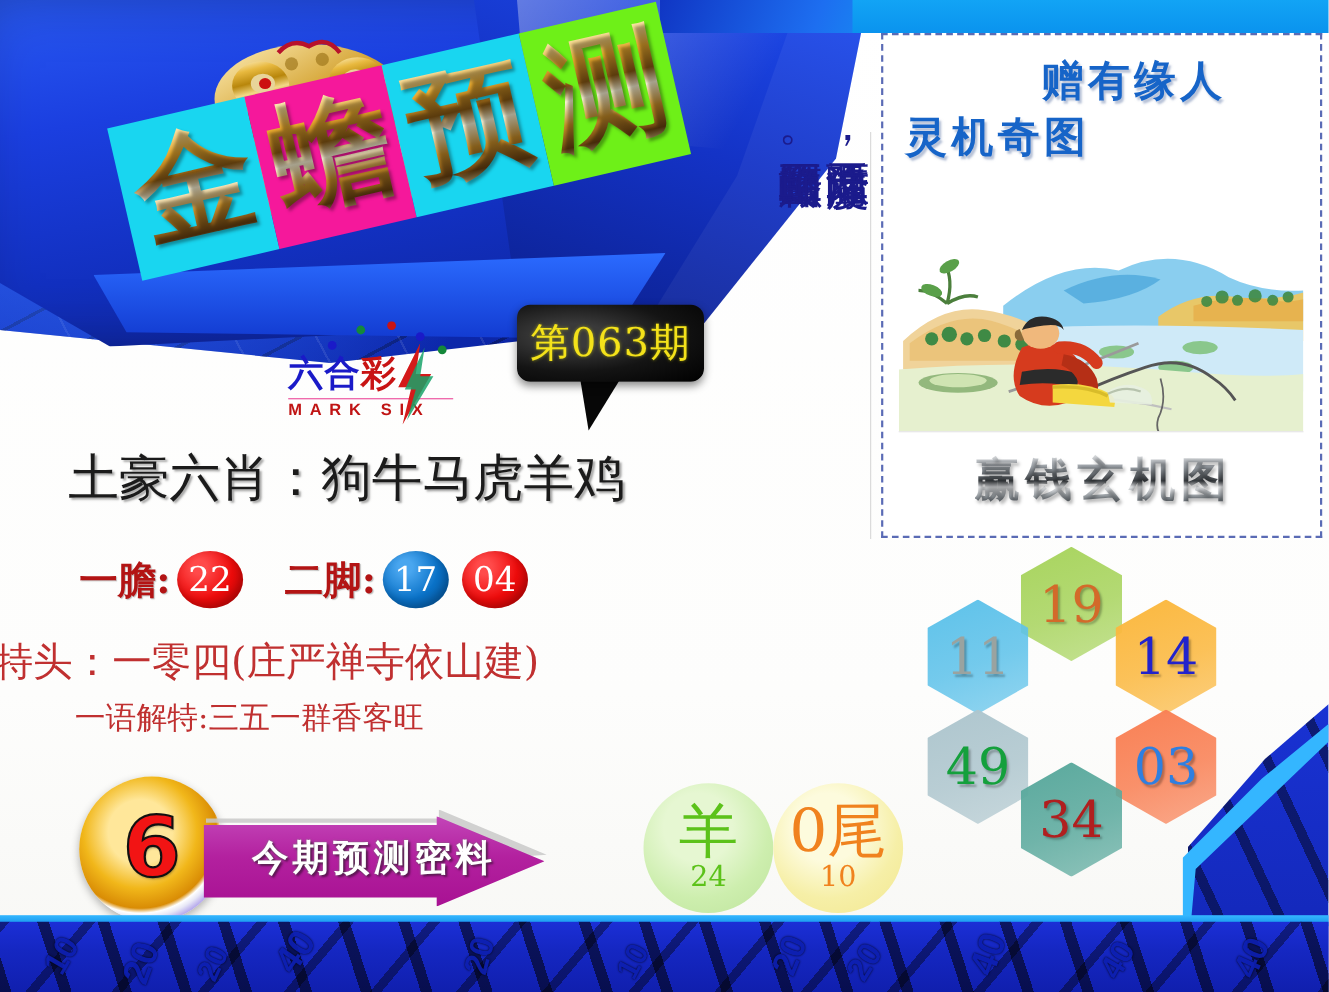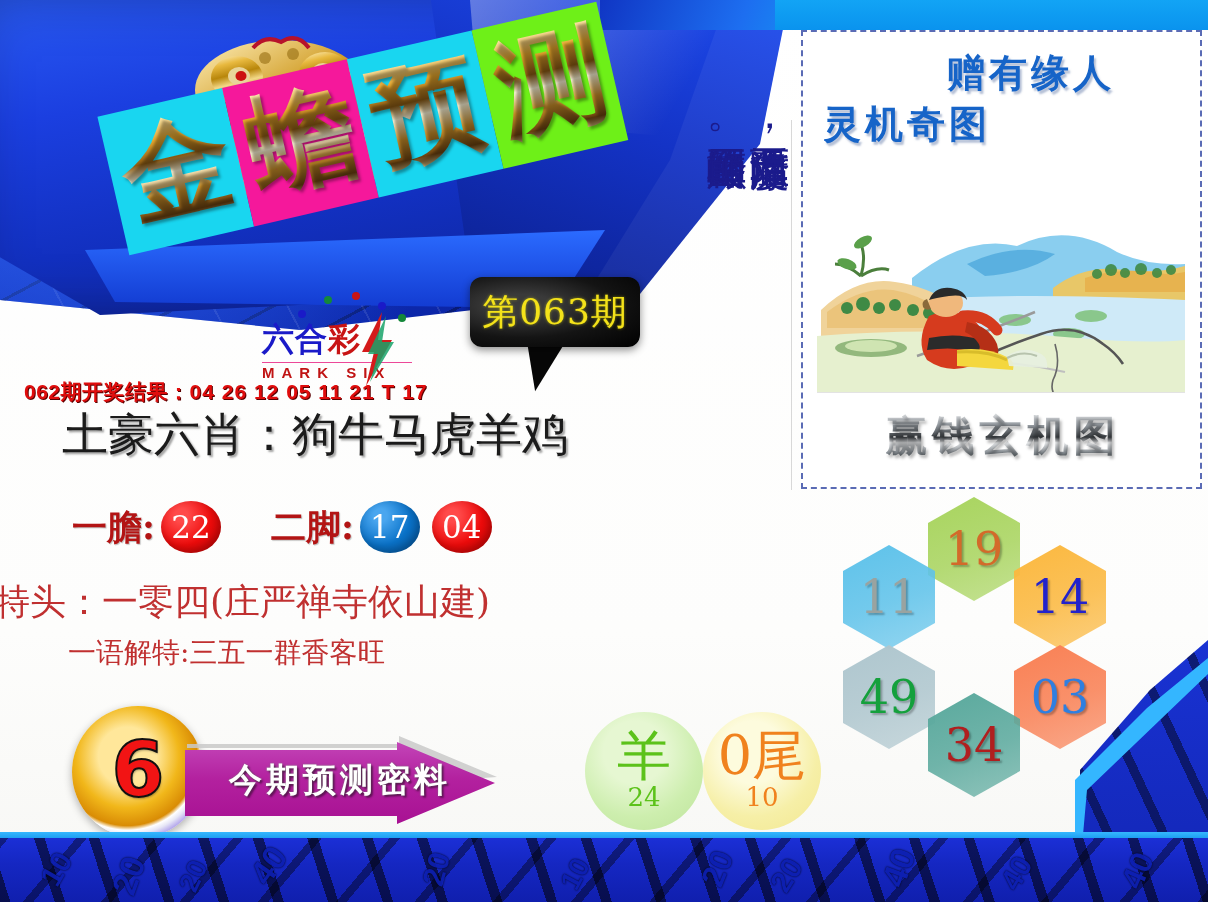--- a/index.html
+++ b/index.html
@@ -268,32 +268,29 @@
     </svg>
     <svg style="position:absolute;left:28px;top:-26px" width="130" height="34">
       <circle cx="12" cy="22" r="4" fill="#1a1ac8"></circle>
         <circle cx="38" cy="8" r="4" fill="#14883a"></circle>
       <circle cx="66" cy="4" r="4" fill="#c81414"></circle>
         <circle cx="92" cy="14" r="4" fill="#1a1ac8"></circle>
       <circle cx="112" cy="26" r="4" fill="#14883a"></circle>
     </svg>
   </div>
 
-  <div class="result-line">
-    <span>062期开奖结果：</span><span class="nums">04 26 12 05 11 21 T 17</span>
-  </div>
 
   <div class="six-zodiac">
     <span>土豪六肖：</span><span>狗牛马虎羊鸡</span>
   </div>
 
   <div class="row-dan">
     <span class="lbl">一膽:</span>
     <span class="ball red">22</span>
-    <span class="lbl" style="margin-left:44px">二脚:</span>
+    <span class="lbl" style="margin-left:32px">二脚:</span>
     <span class="ball blue">17</span>
     <span class="ball red">04</span>
   </div>
 
   <div class="special-head">特头：一零四(庄严禅寺依山建)</div>
   <div class="one-word">一语解特:三五一群香客旺</div>
 
   <div class="gold-disc">
     <span class="six">6</span>
   </div>

